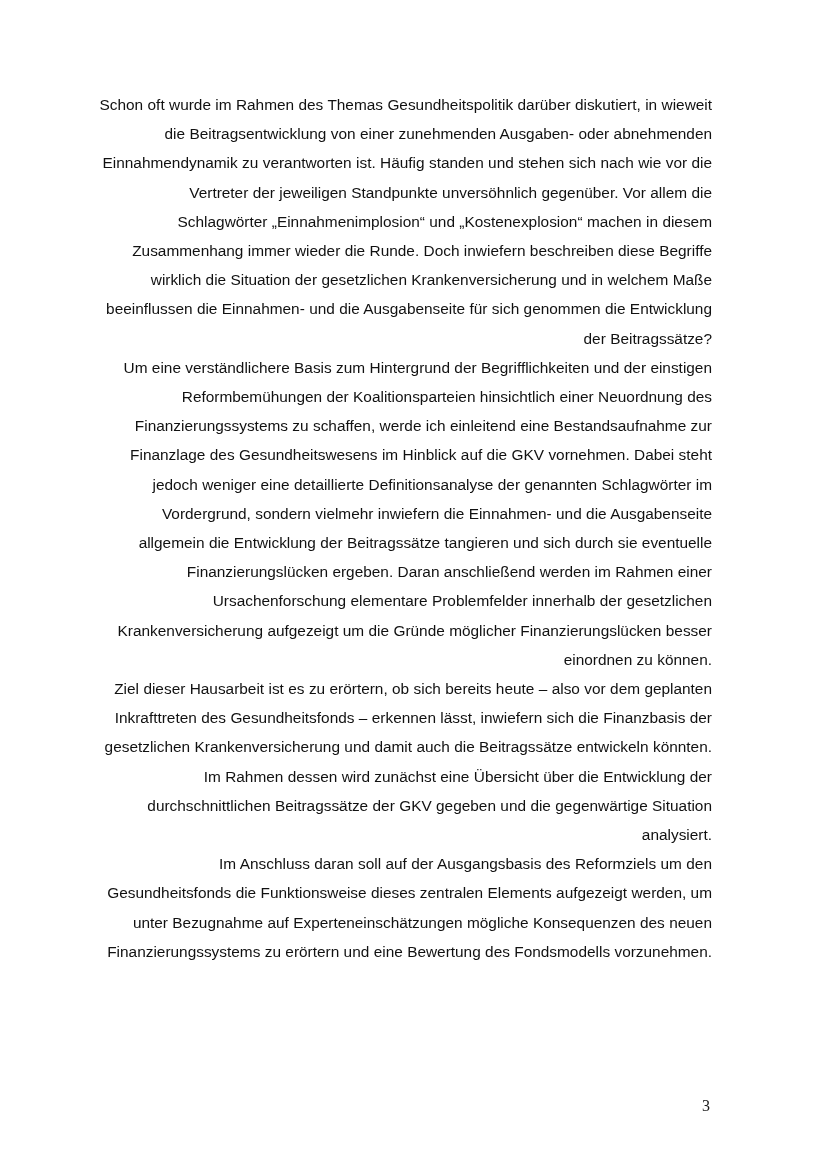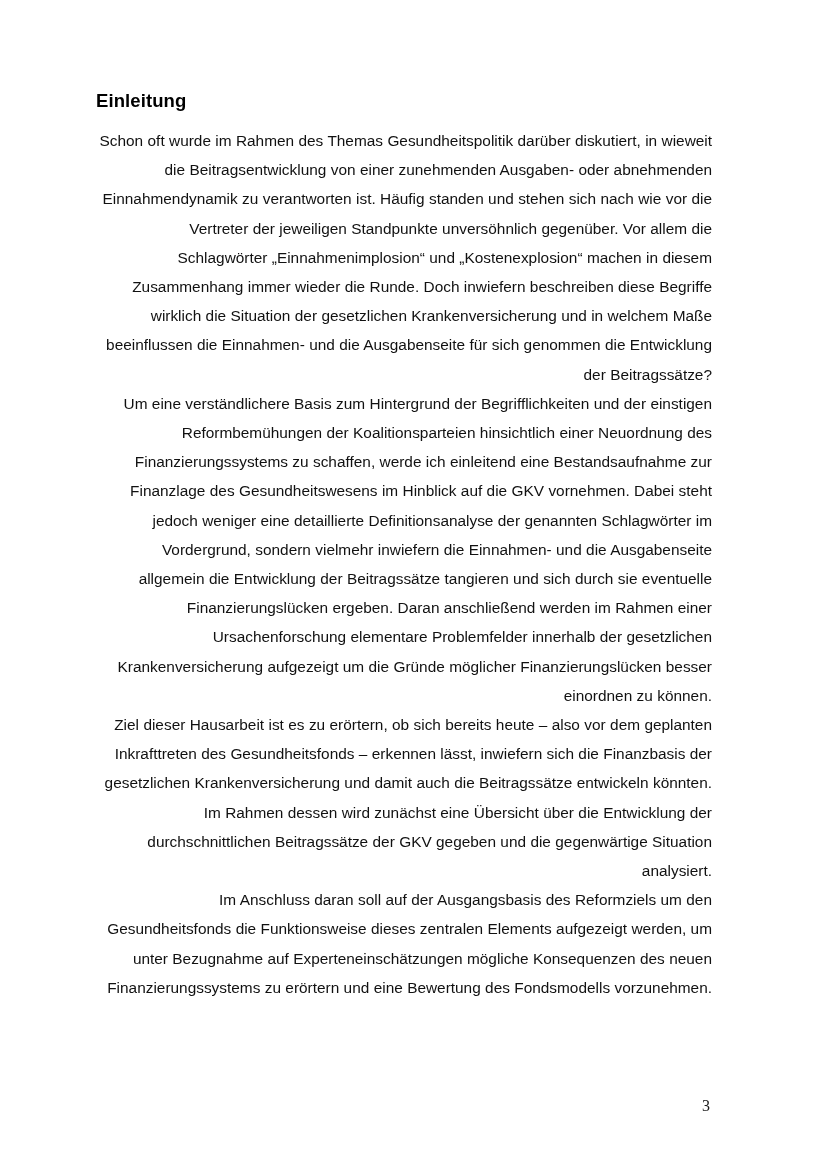--- a/index.html
+++ b/index.html
@@ -67,21 +67,20 @@
     color: #1a1a1a;
   }
 </style>
 </head>
 <body>
 
 <div class="page">
 
   <div class="content">
 
-    <h1 class="doc-heading">Einleitung</h1>
 
     <div class="doc-body">
       <p>Schon oft wurde im Rahmen des Themas Gesundheitspolitik darüber diskutiert, in wieweit die Beitragsentwicklung von einer zunehmenden Ausgaben- oder abnehmenden Einnahmendynamik zu verantworten ist. Häufig standen und stehen sich nach wie vor die Vertreter der jeweiligen Standpunkte unversöhnlich gegenüber. Vor allem die Schlagwörter „Einnahmenimplosion“ und „Kostenexplosion“ machen in diesem Zusammenhang immer wieder die Runde. Doch inwiefern beschreiben diese Begriffe wirklich die Situation der gesetzlichen Krankenversicherung und in welchem Maße beeinflussen die Einnahmen- und die Ausgabenseite für sich genommen die Entwicklung der Beitragssätze?</p>
       <p>Um eine verständlichere Basis zum Hintergrund der Begrifflichkeiten und der einstigen Reformbemühungen der Koalitionsparteien hinsichtlich einer Neuordnung des Finanzierungssystems zu schaffen, werde ich einleitend eine Bestandsaufnahme zur Finanzlage des Gesundheitswesens im Hinblick auf die GKV vornehmen. Dabei steht jedoch weniger eine detaillierte Definitionsanalyse der genannten Schlagwörter im Vordergrund, sondern vielmehr inwiefern die Einnahmen- und die Ausgabenseite allgemein die Entwicklung der Beitragssätze tangieren und sich durch sie eventuelle Finanzierungslücken ergeben. Daran anschließend werden im Rahmen einer Ursachenforschung elementare Problemfelder innerhalb der gesetzlichen Krankenversicherung aufgezeigt um die Gründe möglicher Finanzierungslücken besser einordnen zu können.</p>
       <p>Ziel dieser Hausarbeit ist es zu erörtern, ob sich bereits heute – also vor dem geplanten Inkrafttreten des Gesundheitsfonds – erkennen lässt, inwiefern sich die Finanzbasis der gesetzlichen Krankenversicherung und damit auch die Beitragssätze entwickeln könnten. Im Rahmen dessen wird zunächst eine Übersicht über die Entwicklung der durchschnittlichen Beitragssätze der GKV gegeben und die gegenwärtige Situation analysiert.</p>
       <p>Im Anschluss daran soll auf der Ausgangsbasis des Reformziels um den Gesundheitsfonds die Funktionsweise dieses zentralen Elements aufgezeigt werden, um unter Bezugnahme auf Experteneinschätzungen mögliche Konsequenzen des neuen Finanzierungssystems zu erörtern und eine Bewertung des Fondsmodells vorzunehmen.</p>
     </div>
 
   </div>
 

